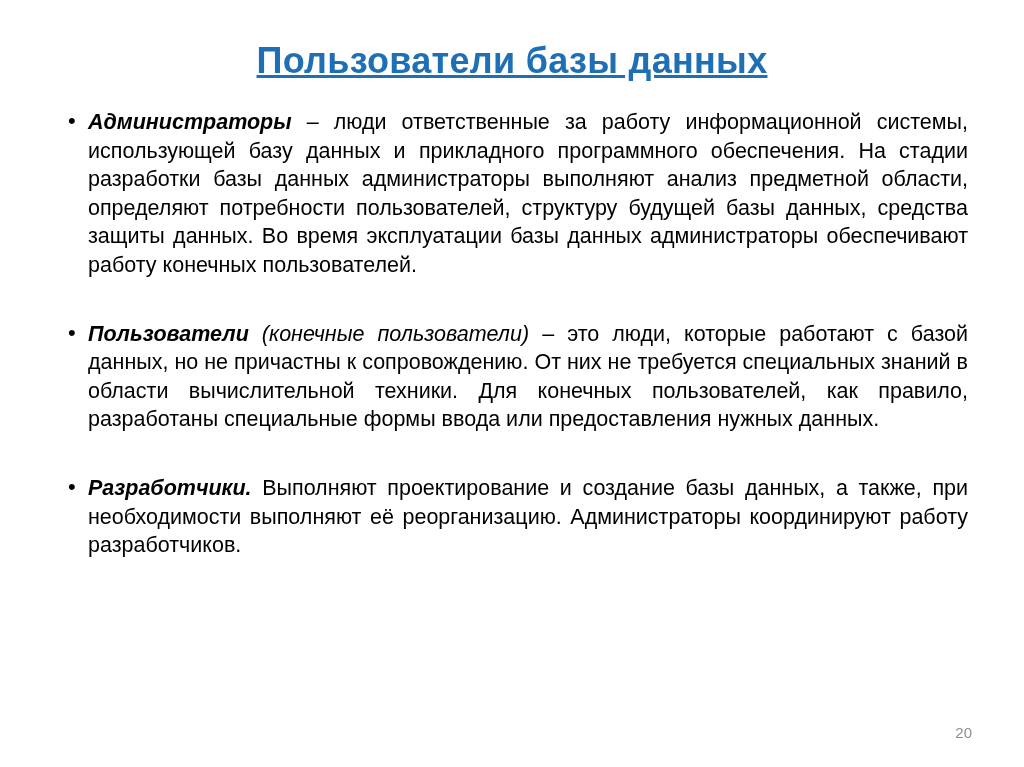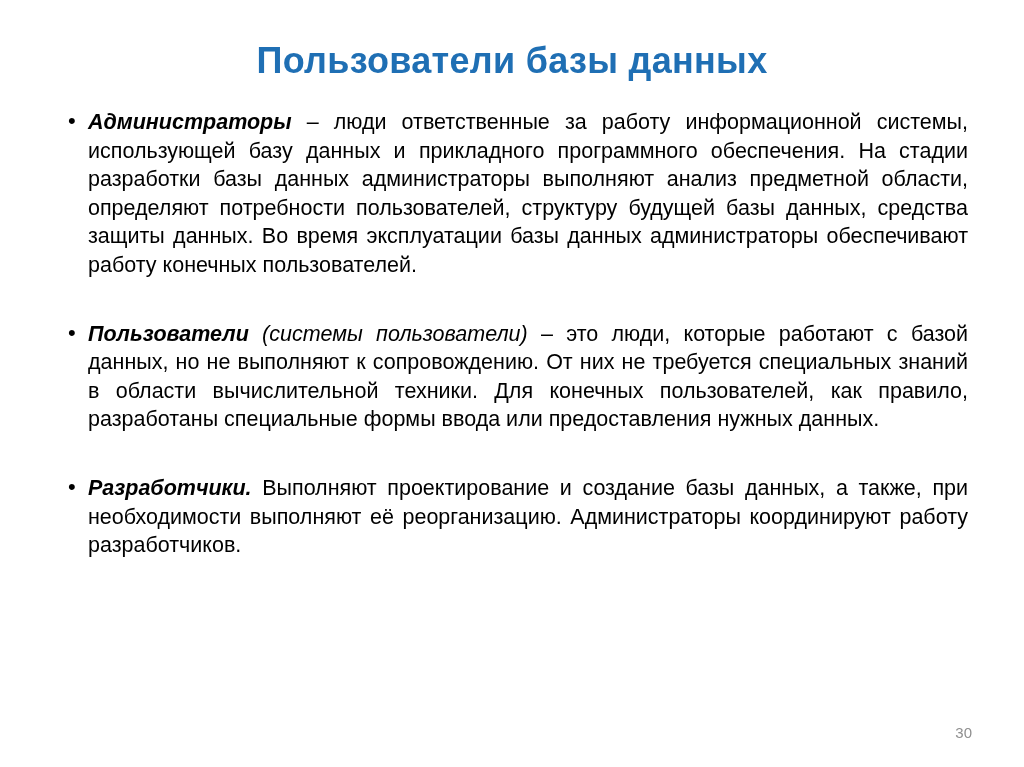--- a/index.html
+++ b/index.html
@@ -23,20 +23,21 @@
   .slide-title {
     position: absolute;
     top: 40px;
     left: 0;
     width: 1024px;
     text-align: center;
     font-size: 36px;
     font-weight: bold;
     color: #1f6fb4;
     letter-spacing: 0.3px;
+    text-decoration: underline;
   }
   .content {
     position: absolute;
     top: 108px;
     left: 68px;
     width: 900px;
   }
   .bullet-block {
     position: relative;
     margin-bottom: 40px;
@@ -87,28 +88,28 @@
     <div class="bullet-block">
       <span class="bullet-marker">•</span>
       <div class="bullet-body">
         <span class="lead-bold-italic">Администраторы</span><span> – люди ответственные за работу информационной системы, использующей базу данных и прикладного программного обеспечения. На стадии разработки базы данных администраторы выполняют анализ предметной области, определяют потребности пользователей, структуру будущей базы данных, средства защиты данных. Во время эксплуатации базы данных администраторы обеспечивают работу конечных пользователей.</span>
       </div>
     </div>
 
     <div class="bullet-block">
       <span class="bullet-marker">•</span>
       <div class="bullet-body">
-        <span class="lead-bold-italic">Пользователи</span><span class="lead-italic"> (системы пользователи)</span><span> –  это люди, которые работают с базой данных, но не выполняют к сопровождению. От них не требуется специальных знаний в области вычислительной техники. Для конечных пользователей, как правило, разработаны специальные формы ввода или предоставления нужных данных.</span>
+        <span class="lead-bold-italic">Пользователи</span><span class="lead-italic"> (конечные пользователи)</span><span> –  это люди, которые работают с базой данных, но не причастны к сопровождению. От них не требуется специальных знаний в области вычислительной техники. Для конечных пользователей, как правило, разработаны специальные формы ввода или предоставления нужных данных.</span>
       </div>
     </div>
 
     <div class="bullet-block">
       <span class="bullet-marker">•</span>
       <div class="bullet-body">
         <span class="lead-bold-italic">Разработчики.</span><span> Выполняют проектирование и создание базы данных, а также, при необходимости выполняют её реорганизацию. Администраторы координируют работу разработчиков.</span>
       </div>
     </div>
 
   </div>
 
-  <div class="page-number">30</div>
+  <div class="page-number">20</div>
 
 </div>
 
 </body></html>

